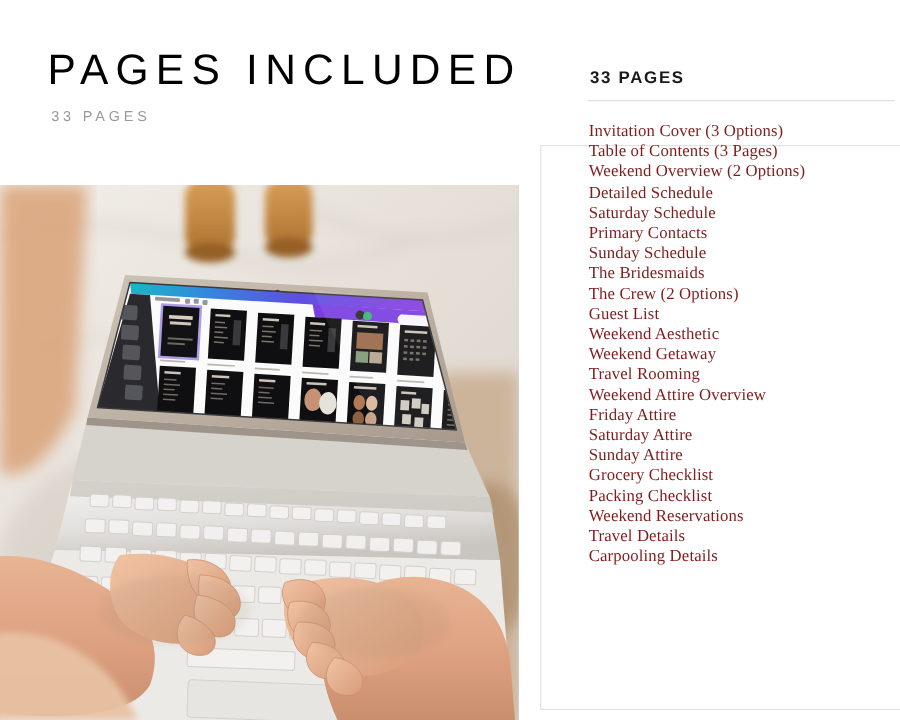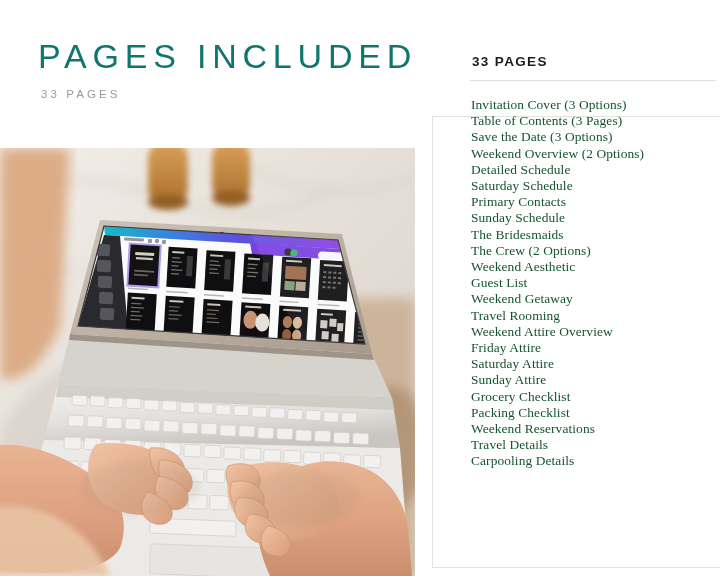--- a/index.html
+++ b/index.html
@@ -9,21 +9,21 @@
     font-family:"Liberation Sans", sans-serif;
     overflow:hidden;
   }
   .page { position:relative; width:720px; height:576px; background:#fff; }
 
   
   .left-col { position:absolute; left:0; top:0; width:416px; height:576px; }
 
   .heading {
     position:absolute; left:38px; top:39px;
-    font-size:34px; font-weight:500; color:#0f766e;
+    font-size:34px; font-weight:500; color:#000000;
     letter-spacing:5.8px; line-height:1.05;
     white-space:nowrap;
     font-family:"Liberation Sans", sans-serif;
   }
   .subheading {
     position:absolute; left:41px; top:88px;
     font-size:11.5px; font-weight:400; color:#9a9a9a;
     letter-spacing:3.1px; white-space:nowrap;
   }
 
@@ -49,21 +49,21 @@
   .divider {
     position:absolute; left:470px; top:80px;
     width:246px; height:1px; background:#e0e0e0;
   }
   .page-list {
     position:absolute; left:471px; top:97px; width:240px;
     list-style:none;
   }
   .page-list li {
     font-family:"Liberation Serif", serif;
-    font-size:13.4px; color:#14532d;
+    font-size:13.4px; color:#7f1d1d;
     line-height:16.2px; white-space:nowrap;
     letter-spacing:0.1px;
   }
 </style>
 </head>
 <body>
 
 <div class="page">
 
   <div class="left-col">
@@ -524,30 +524,29 @@
 
   <div class="card"></div>
 
   <div class="card-title">33 PAGES</div>
 
   <div class="divider"></div>
 
   <ul class="page-list">
       <li>Invitation Cover (3 Options)</li>
       <li>Table of Contents (3 Pages)</li>
-      <li>Save the Date (3 Options)</li>
       <li>Weekend Overview (2 Options)</li>
       <li>Detailed Schedule</li>
       <li>Saturday Schedule</li>
       <li>Primary Contacts</li>
       <li>Sunday Schedule</li>
       <li>The Bridesmaids</li>
       <li>The Crew (2 Options)</li>
+      <li>Guest List</li>
       <li>Weekend Aesthetic</li>
-      <li>Guest List</li>
       <li>Weekend Getaway</li>
       <li>Travel Rooming</li>
       <li>Weekend Attire Overview</li>
       <li>Friday Attire</li>
       <li>Saturday Attire</li>
       <li>Sunday Attire</li>
       <li>Grocery Checklist</li>
       <li>Packing Checklist</li>
       <li>Weekend Reservations</li>
       <li>Travel Details</li>

